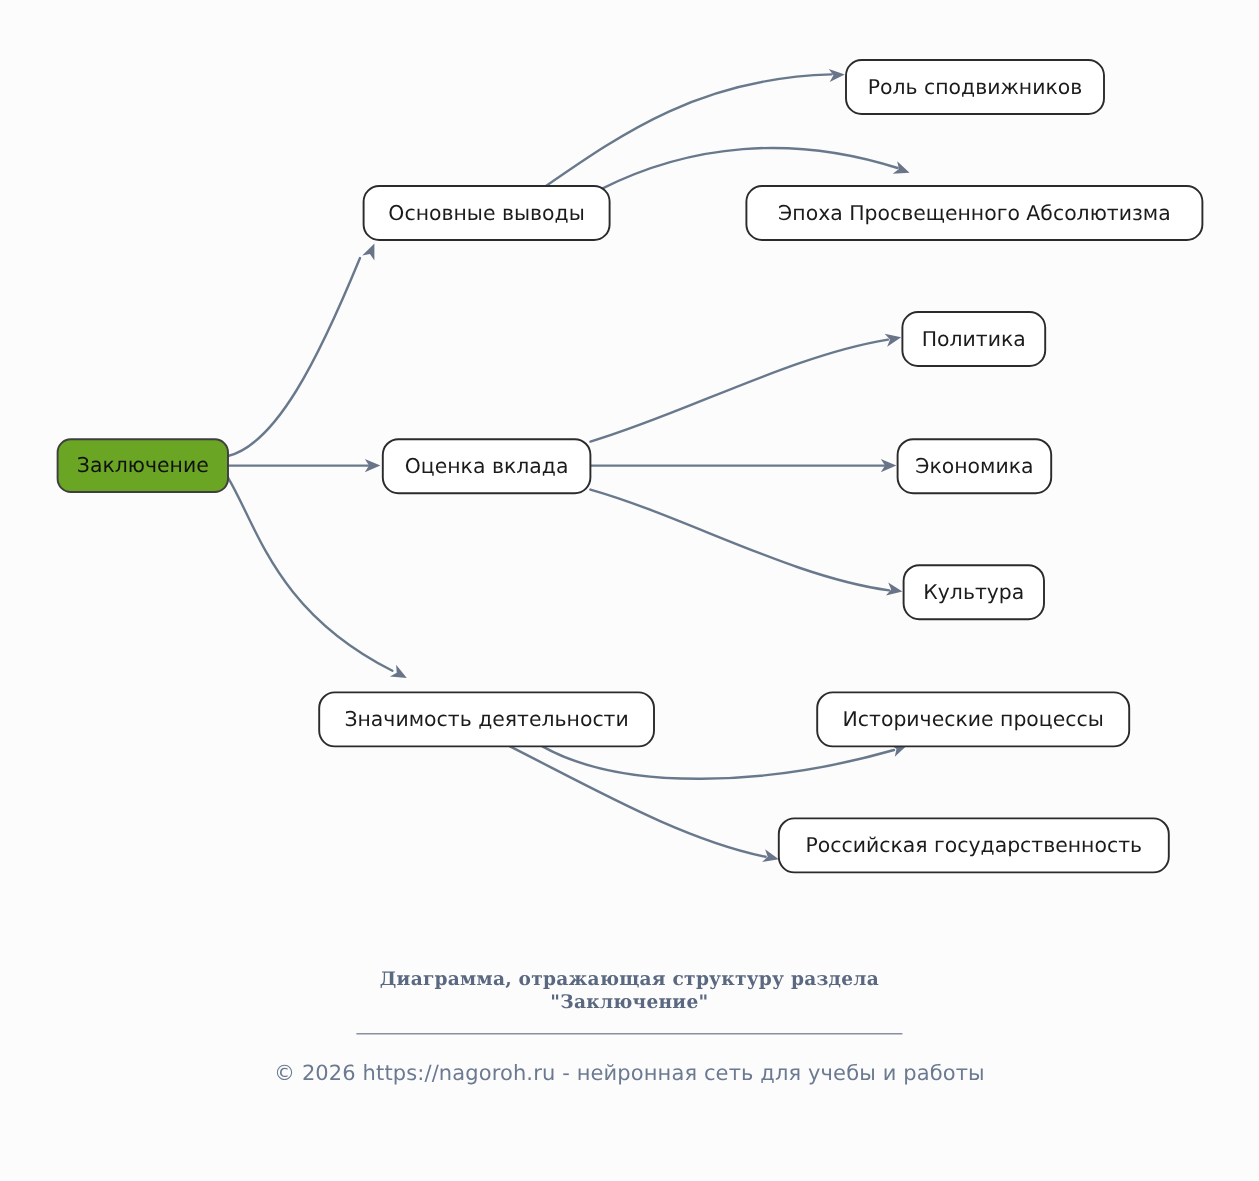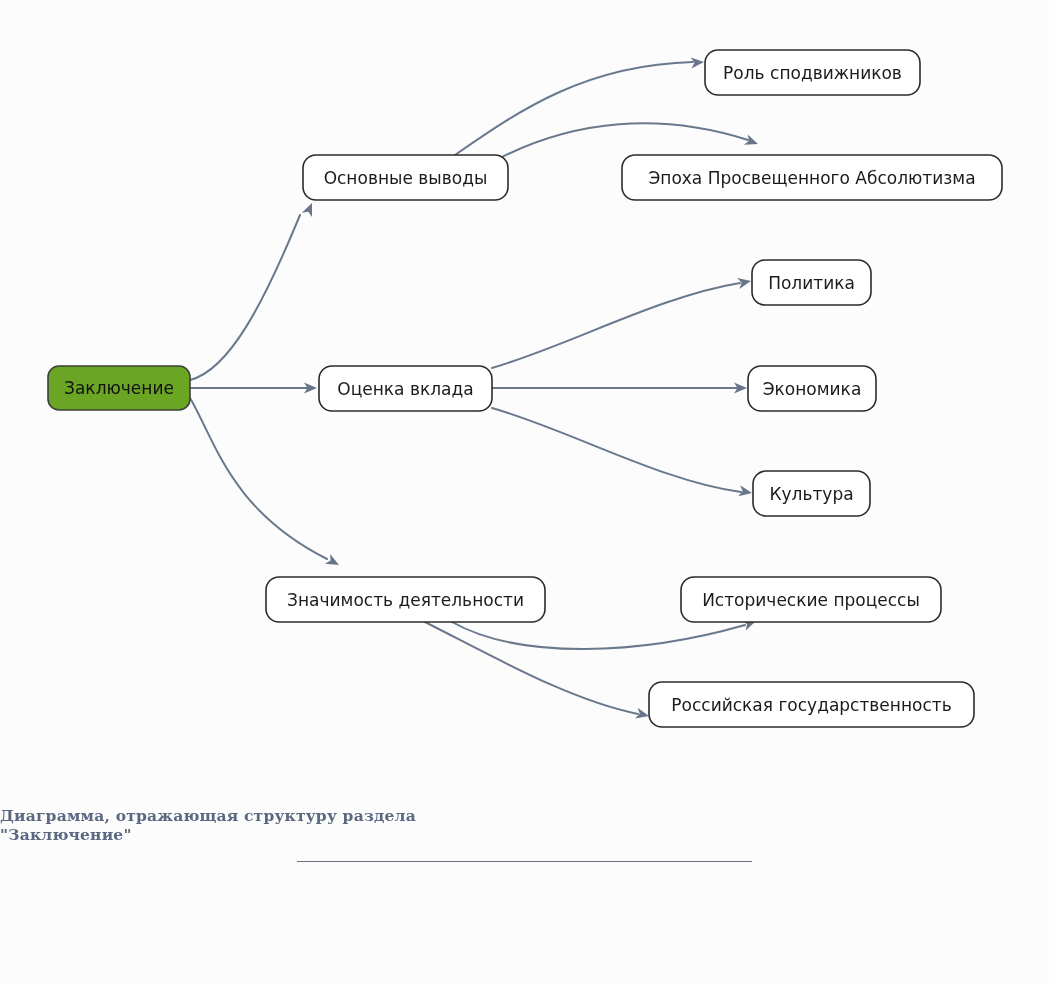--- a/index.html
+++ b/index.html
@@ -57,21 +57,21 @@
   }
   .arrowhead {
     fill: #6a7489;
     stroke: none;
   }
   .caption-wrap {
     position: absolute;
     left: 0;
     right: 0;
     top: 806px;
-    text-align: left;
+    text-align: center;
   }
   .caption-line {
     font-family: "DejaVu Serif", "Liberation Serif", serif;
     font-weight: bold;
     font-size: 15.5px;
     color: #5a6880;
     line-height: 19px;
     letter-spacing: 0.2px;
   }
   .divider {
@@ -170,14 +170,17 @@
         </g>
       </g>
   </svg>
 
   <div class="caption-wrap">
     <div class="caption-line">Диаграмма, отражающая структуру раздела</div>
     <div class="caption-line">"Заключение"</div>
     <hr class="divider">
   </div>
 
+  <div class="footer-wrap">
+    <span class="footer-text">© 2026 https://nagoroh.ru - нейронная сеть для учебы и работы</span>
+  </div>
 
 </div>
 
 </body></html>

